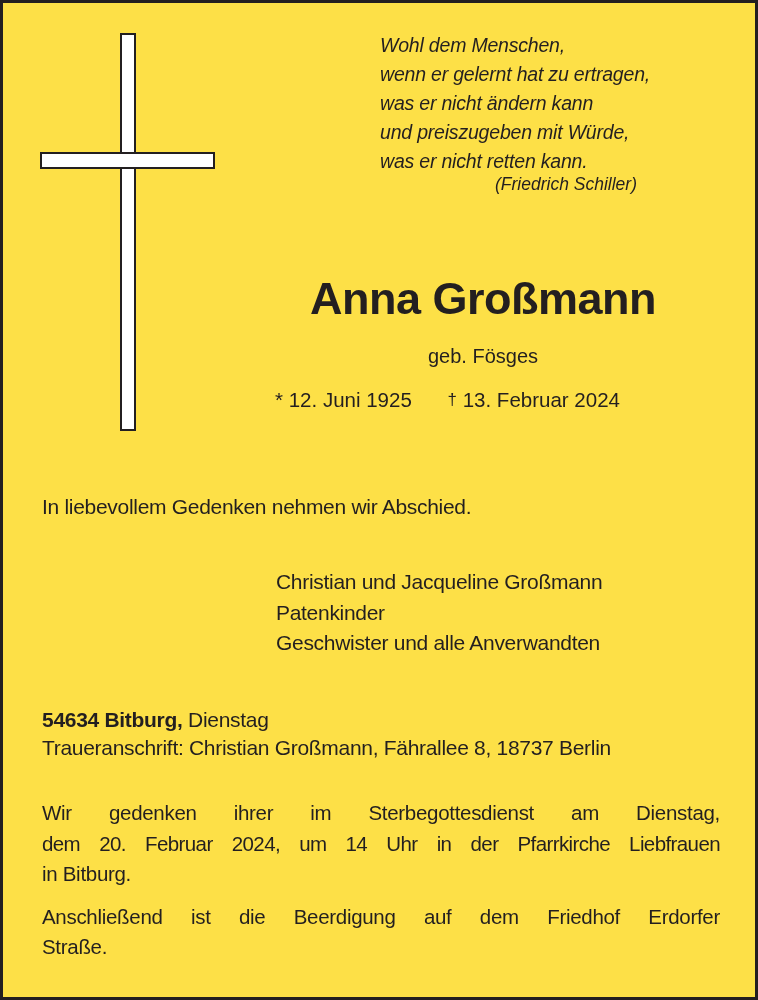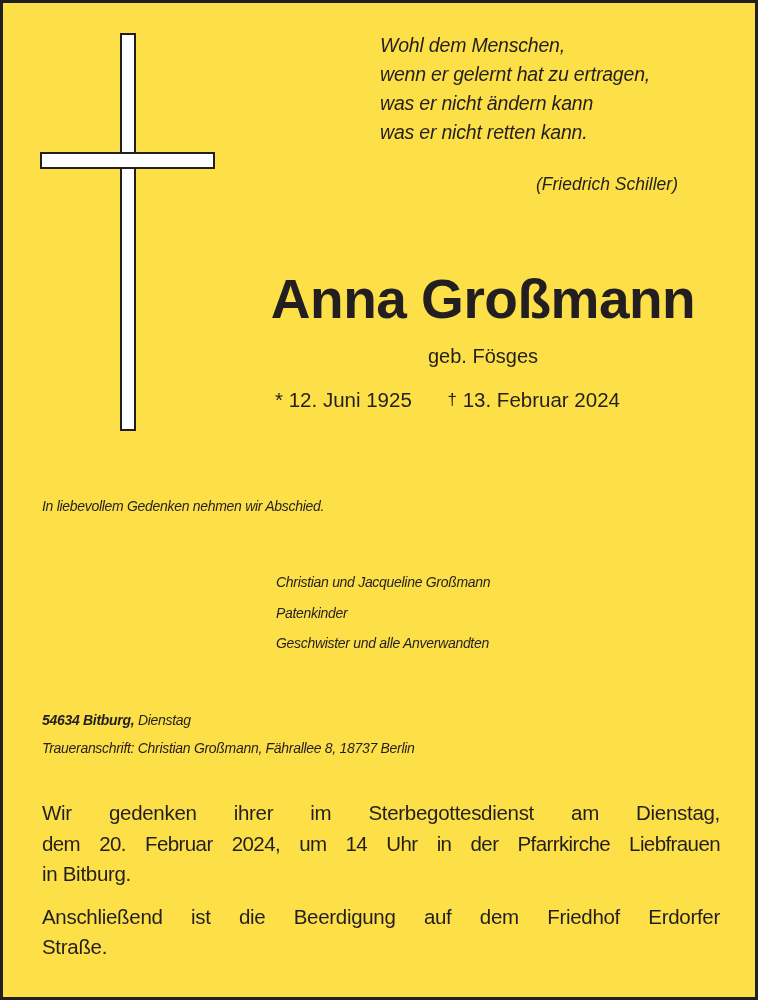--- a/index.html
+++ b/index.html
@@ -30,43 +30,42 @@
       position: absolute; left: 119px; top: 151px; width: 12px; height: 13px; background: #fff;
     }
 
     .quote {
       position: absolute; left: 377px; top: 28px;
       font-style: italic; font-size: 19.5px; line-height: 29px;
       letter-spacing: -0.2px;
     }
     .quote div { white-space: nowrap; }
     .quote-author {
-      position: absolute; left: 533px; top: 171px;
+      position: absolute; left: 492px; top: 171px;
       font-style: italic; font-size: 17.5px; white-space: nowrap;
     }
 
     .name {
       position: absolute; left: 265px; top: 266px; width: 430px;
-      font-size: 55px; font-weight: bold; text-align: center;
+      font-size: 45px; font-weight: bold; text-align: center;
       letter-spacing: -0.5px; white-space: nowrap; line-height: 60px;
     }
     .maiden {
       position: absolute; left: 265px; top: 342px; width: 430px;
       text-align: center; font-size: 20px; line-height: 26px;
     }
     .dates {
       position: absolute; left: 272px; top: 356px; font-size: 20.5px; line-height: 26px;
       white-space: nowrap;
     }
     .dates .born { margin-right: 30px; }
 
     .body-text {
-      position: absolute; font-size: 14px; line-height: 29px; white-space: nowrap;
+      position: absolute; font-size: 21px; line-height: 29px; white-space: nowrap;
       letter-spacing: -0.3px;
-      font-style: italic;
     }
     .farewell { left: 39px; top: 489px; }
     .mourners { left: 273px; top: 564px; line-height: 30.5px; }
     .address { left: 39px; top: 703px; line-height: 28px; }
     .address b { font-weight: bold; }
     .service {
       position: absolute; left: 39px; top: 795px; width: 678px;
       font-size: 20.5px; line-height: 30.5px; letter-spacing: -0.3px;
     }
     .service .p1 { text-align: justify; text-align-last: left; }
@@ -81,20 +80,21 @@
   <div>
     <div class="cross-v"></div>
     <div class="cross-h"></div>
     <div class="cross-joint"></div>
   </div>
 
   <div class="quote">
     <div>Wohl dem Menschen,</div>
     <div>wenn er gelernt hat zu ertragen,</div>
     <div>was er nicht ändern kann</div>
+    <div>und preiszugeben mit Würde,</div>
     <div>was er nicht retten kann.</div>
   </div>
   <div class="quote-author">(Friedrich Schiller)</div>
 
   <div class="name">Anna Großmann</div>
   <div class="maiden" style="top:340px;">geb. Fösges</div>
   <div class="dates" style="top:384px;">
     <span class="born"><span>*</span> <span>12. Juni 1925</span></span>
     <span><span style="font-size:17px;vertical-align:2px;">†</span> <span>13. Februar 2024</span></span>
   </div>

